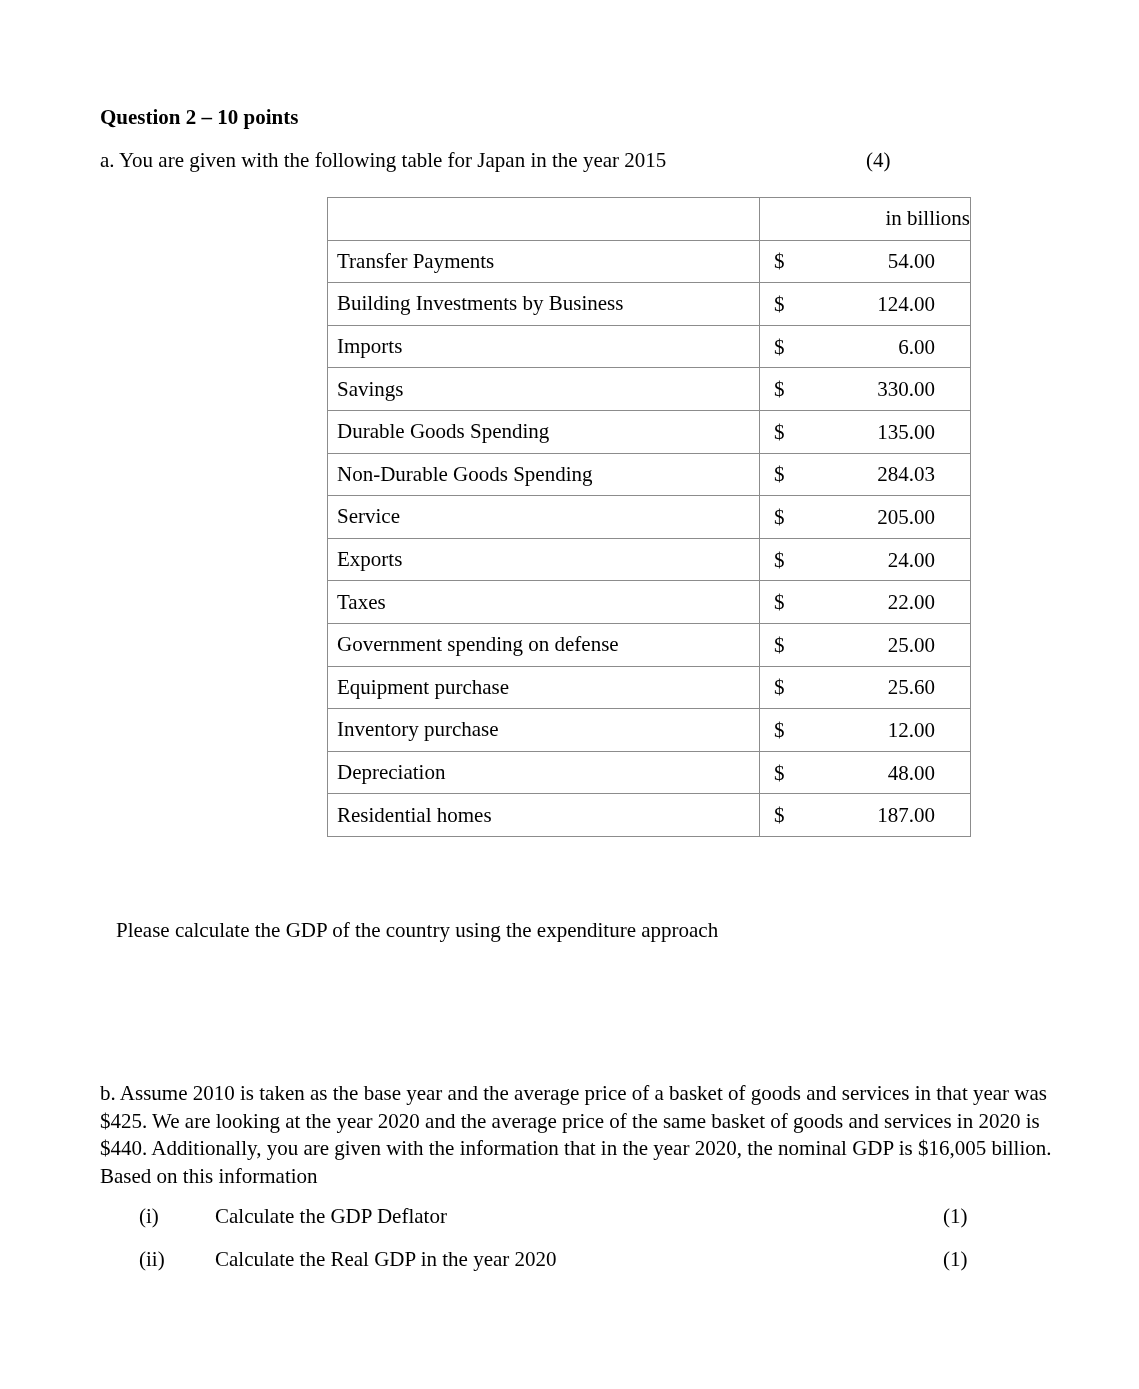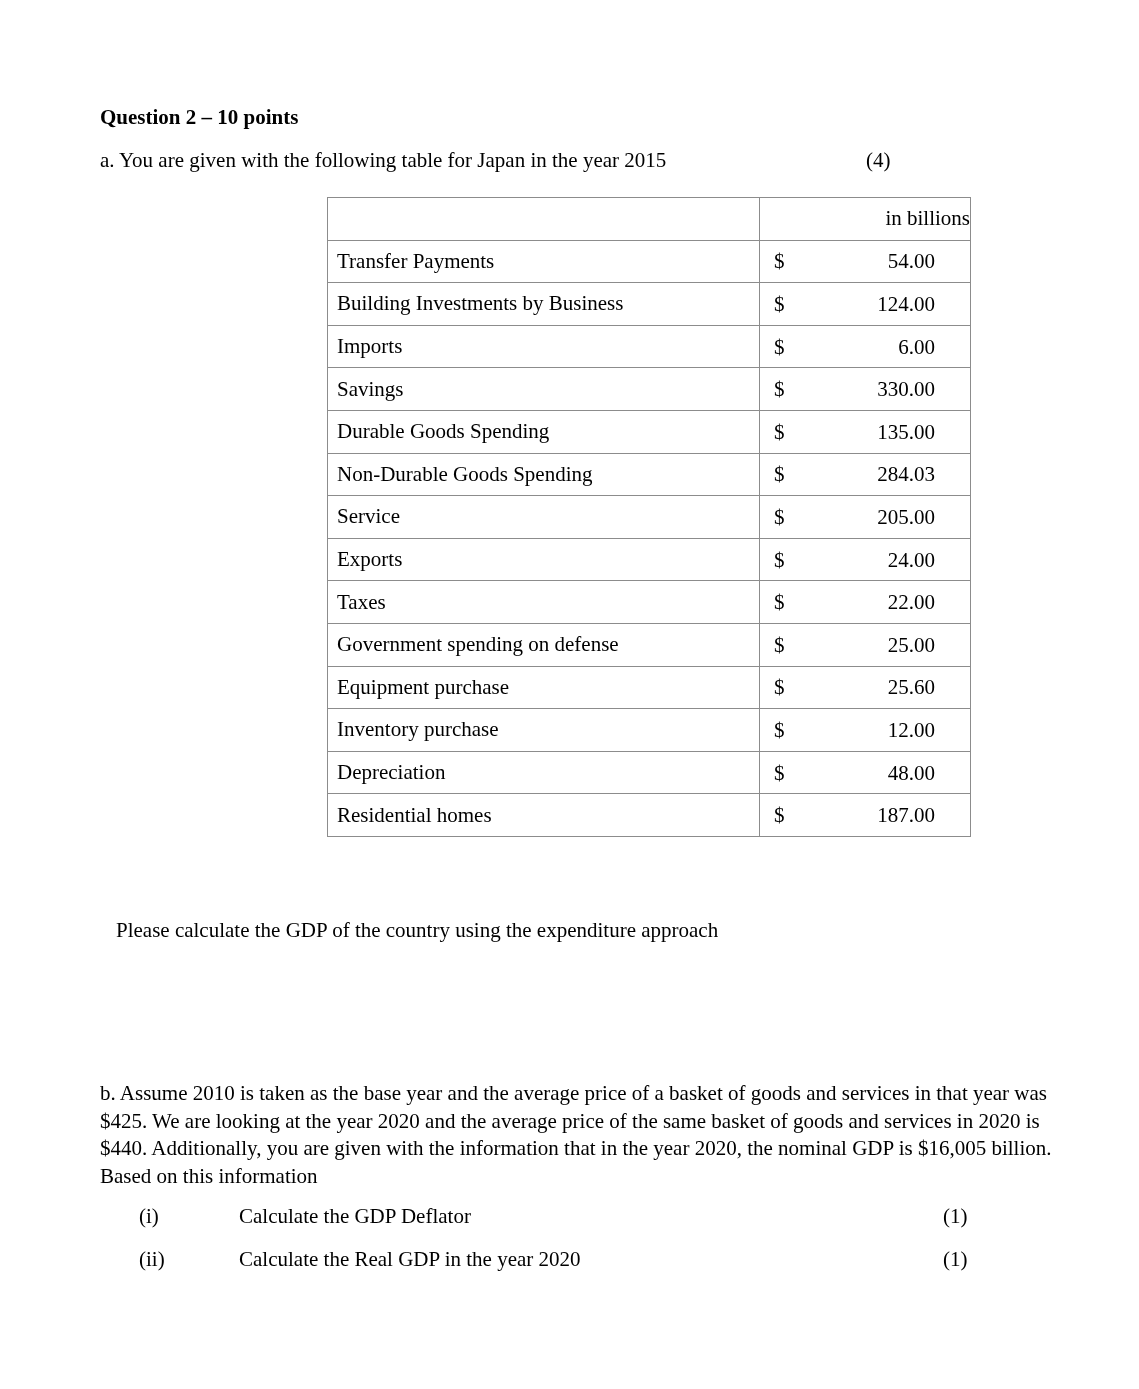--- a/index.html
+++ b/index.html
@@ -26,21 +26,21 @@
   table.data td.amount { width: 210px; position: relative; }
   table.data td.amount .dollar { position: absolute; left: 14px; top: 50%; transform: translateY(-50%); }
   table.data td.amount .value { position: absolute; right: 35px; top: 50%; transform: translateY(-50%); }
   table.data td.head { padding-left: 9px; text-align: right; }
 
   .prompt-a { left: 100px; top: 918px; font-size: 21px; margin-left: 16px; }
 
   .part-b { left: 100px; top: 1080px; width: 980px; font-size: 21px; line-height: 27.5px; white-space: normal; }
 
   .sub-num { font-size: 21px; }
-  .sub-text { font-size: 21px; margin-left: 24px; }
+  .sub-text { font-size: 21px; }
   .sub-marks { font-size: 21px; }
 </style>
 </head>
 <body>
 
 <div class="abs q-title">Question 2 – 10 points</div>
 
 <div class="abs intro">a. You are given with the following table for Japan in the year 2015</div>
 <div class="abs marks-a">(4)</div>
 

